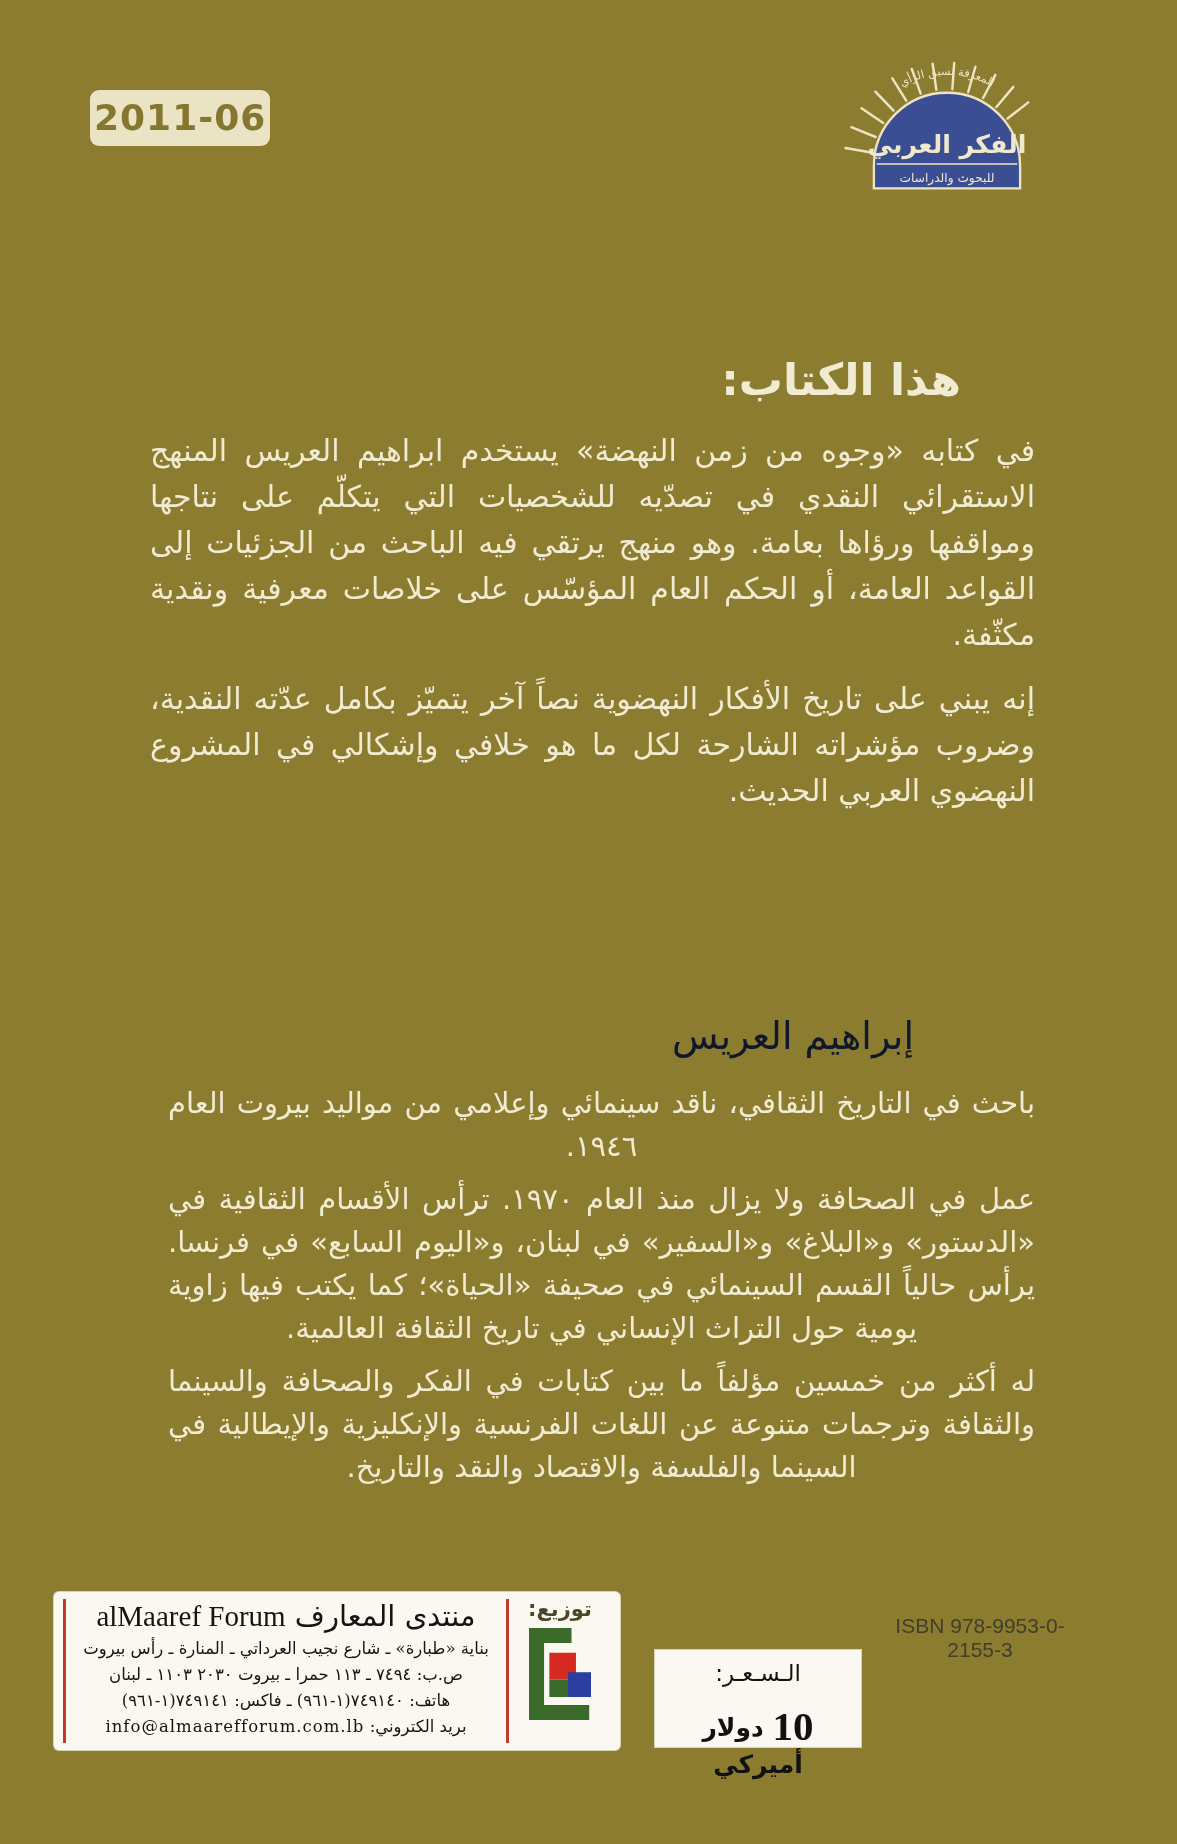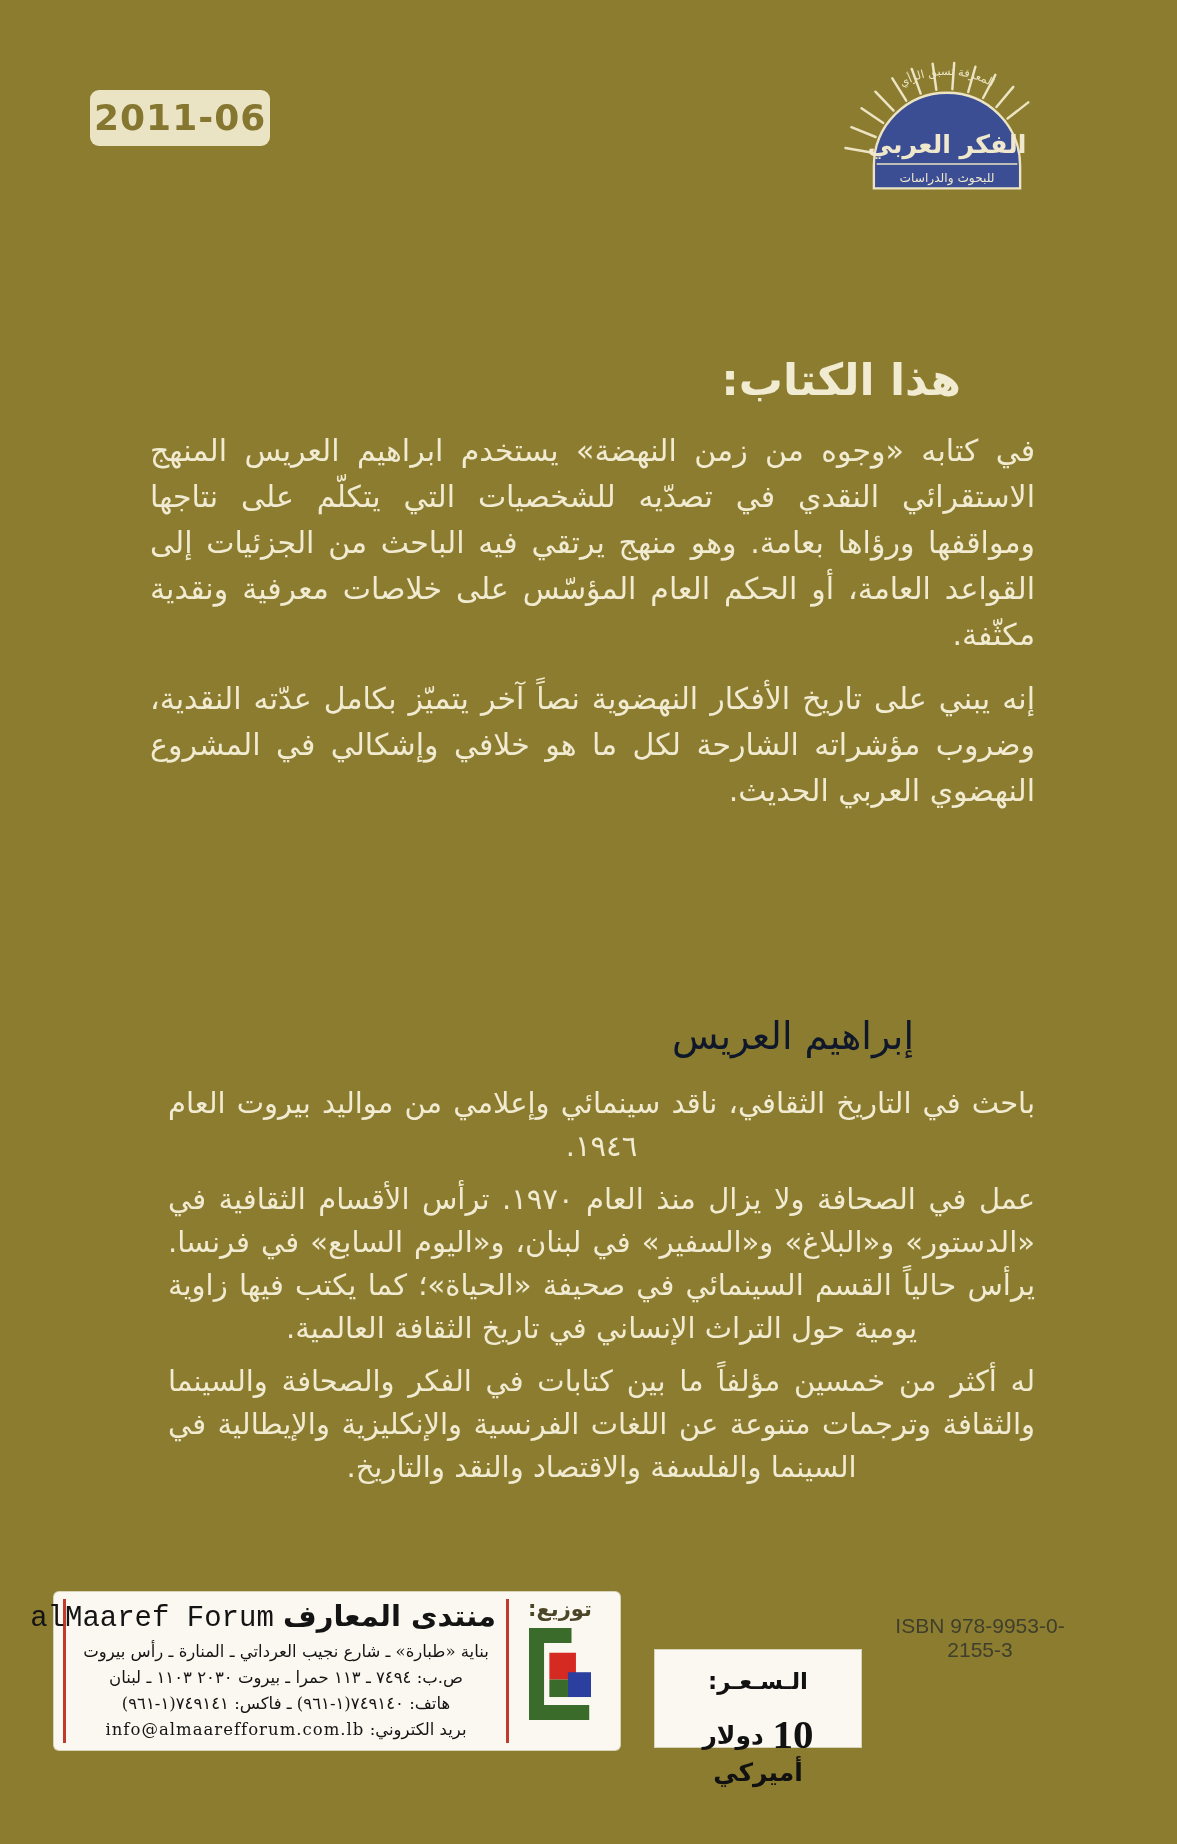--- a/index.html
+++ b/index.html
@@ -52,42 +52,42 @@
     box-shadow:0 0 0 1px #d8d2b8;
   }
   .redline{position:absolute;top:7px;bottom:7px;width:3px;background:#c13a30;}
   .redline.edge{left:9px;}
   .redline.divider{left:452px;}
   .address{
     position:absolute;left:22px;right:124px;top:4px;bottom:4px;
     text-align:center;color:#141414;
   }
   .dist-title{font-size:29px;line-height:40px;white-space:nowrap;}
-  .dist-title .latin{font-family:Liberation Mono, monospace;direction:ltr;unicode-bidi:embed;text-align:right;}
-  .dist-title .arabic{font-weight:bold;}
+  .dist-title .latin{font-family:Liberation Serif, serif;direction:ltr;unicode-bidi:embed;text-align:right;}
+  .dist-title .arabic{font-weight:normal;}
   .addr-line{
     font-size:16.5px;line-height:26px;
     font-family:"DejaVu Serif","DejaVu Sans",serif;
     white-space:nowrap;
   }
   .email{font-family:"DejaVu Serif","Liberation Serif",serif;direction:ltr;unicode-bidi:embed;letter-spacing:1px;}
   .tawzee{
     position:absolute;right:8px;width:104px;top:2px;bottom:2px;
     text-align:center;color:#4c4628;
   }
   .tawzee-label{font-size:21px;font-weight:bold;line-height:30px;}
   .dist-logo{width:62px;height:96px;margin-top:2px;}
 
   
   .price-box{
     position:absolute;left:655px;top:1650px;width:206px;height:97px;
     background:#faf8f0;color:#111;text-align:center;
     box-shadow:0 0 0 1px #d8d2b8;
   }
-  .price-label{font-size:23px;font-weight:bold;margin-top:18px;letter-spacing:2px;}
+  .price-label{font-size:23px;font-weight:normal;margin-top:10px;letter-spacing:2px;}
   .price-value{font-size:25px;font-weight:bold;margin-top:16px;}
   .price-value .amount{
     font-family:"Liberation Serif","DejaVu Serif",serif;
     font-size:41px;font-weight:bold;vertical-align:-4px;direction:ltr;unicode-bidi:embed;
   }
 
   
   .isbn-label{
     position:absolute;left:873px;top:1614px;width:214px;
     color:#3f3f2c;font-size:21px;text-align:center;

